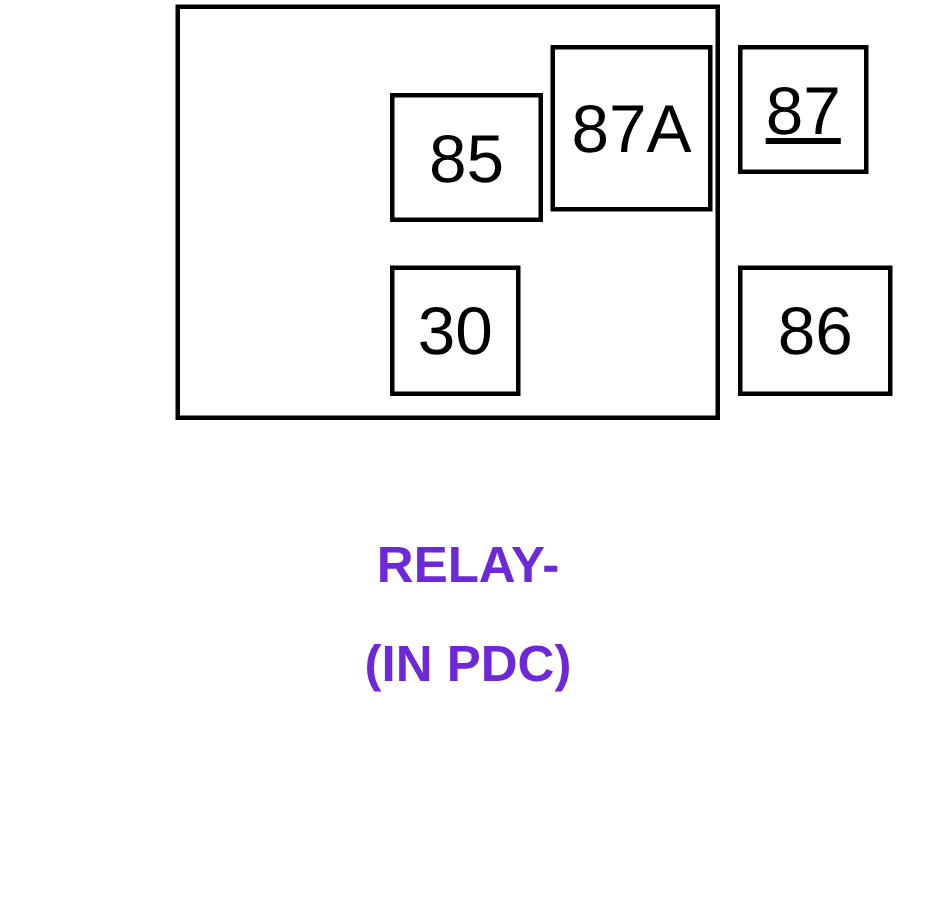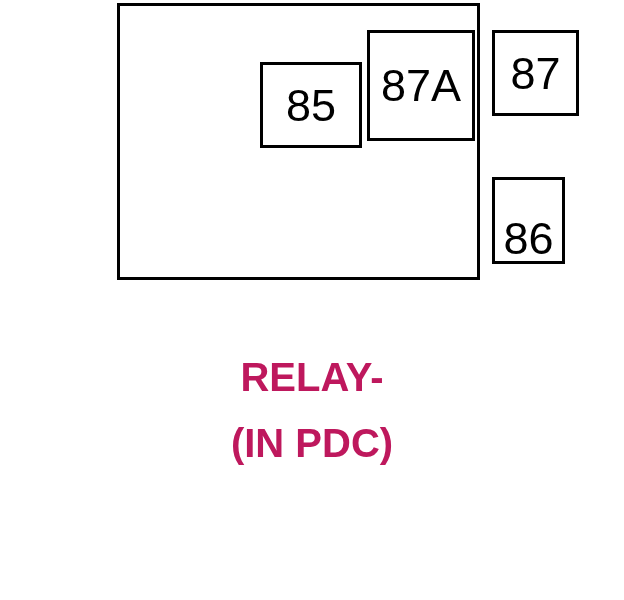--- a/index.html
+++ b/index.html
@@ -52,38 +52,38 @@
     font-weight: 400;
     line-height: 1;
     color: #000000;
     letter-spacing: 0px;
     white-space: nowrap;
   }
 
   
   .pin-85  { left: 140px; top: 24px;  width:  102px; height: 86px; margin-top: 32px; }
   .pin-87a { left: 247px; top: 24px;  width: 108px; height: 111px; }
-  .pin-87  { left: 372px; top: 24px;  width:  87px; height: 86px; }
+  .pin-87  { left: 372px; top: 24px;  width:  87px; height: 86px; text-decoration: underline; }
   
   .pin-30  { left: 140px; top: 171px; width:  87px; height: 87px; }
-  .pin-86  { left: 372px; top: 171px; width:  73px; height: 87px; align-items: flex-end; }
+  .pin-86  { left: 372px; top: 171px; width:  103px; height: 87px; }
 
   
   #caption {
     position: absolute;
     left: 0;
     top: 344px;
     width: 624px;
     text-align: center;
   }
   .caption-line {
     font-family: "Liberation Sans", sans-serif;
-    font-size: 40px;
+    font-size: 34px;
     font-weight: 700;
-    color: #be185d;
+    color: #6d28d9;
     line-height: 66px;
     white-space: nowrap;
   }
 </style>
 </head>
 <body>
 
 <div id="relay-diagram">
 
   <div class="relay-body">
@@ -93,20 +93,23 @@
     </div>
 
     <div class="pin pin-87a">
       <span class="pin-label">87A</span>
     </div>
 
     <div class="pin pin-87">
       <span class="pin-label">87</span>
     </div>
 
+    <div class="pin pin-30">
+      <span class="pin-label">30</span>
+    </div>
 
     <div class="pin pin-86">
       <span class="pin-label">86</span>
     </div>
 
   </div>
 
   <div id="caption">
     <div class="caption-line">RELAY-</div>
     <div class="caption-line">(IN PDC)</div>

